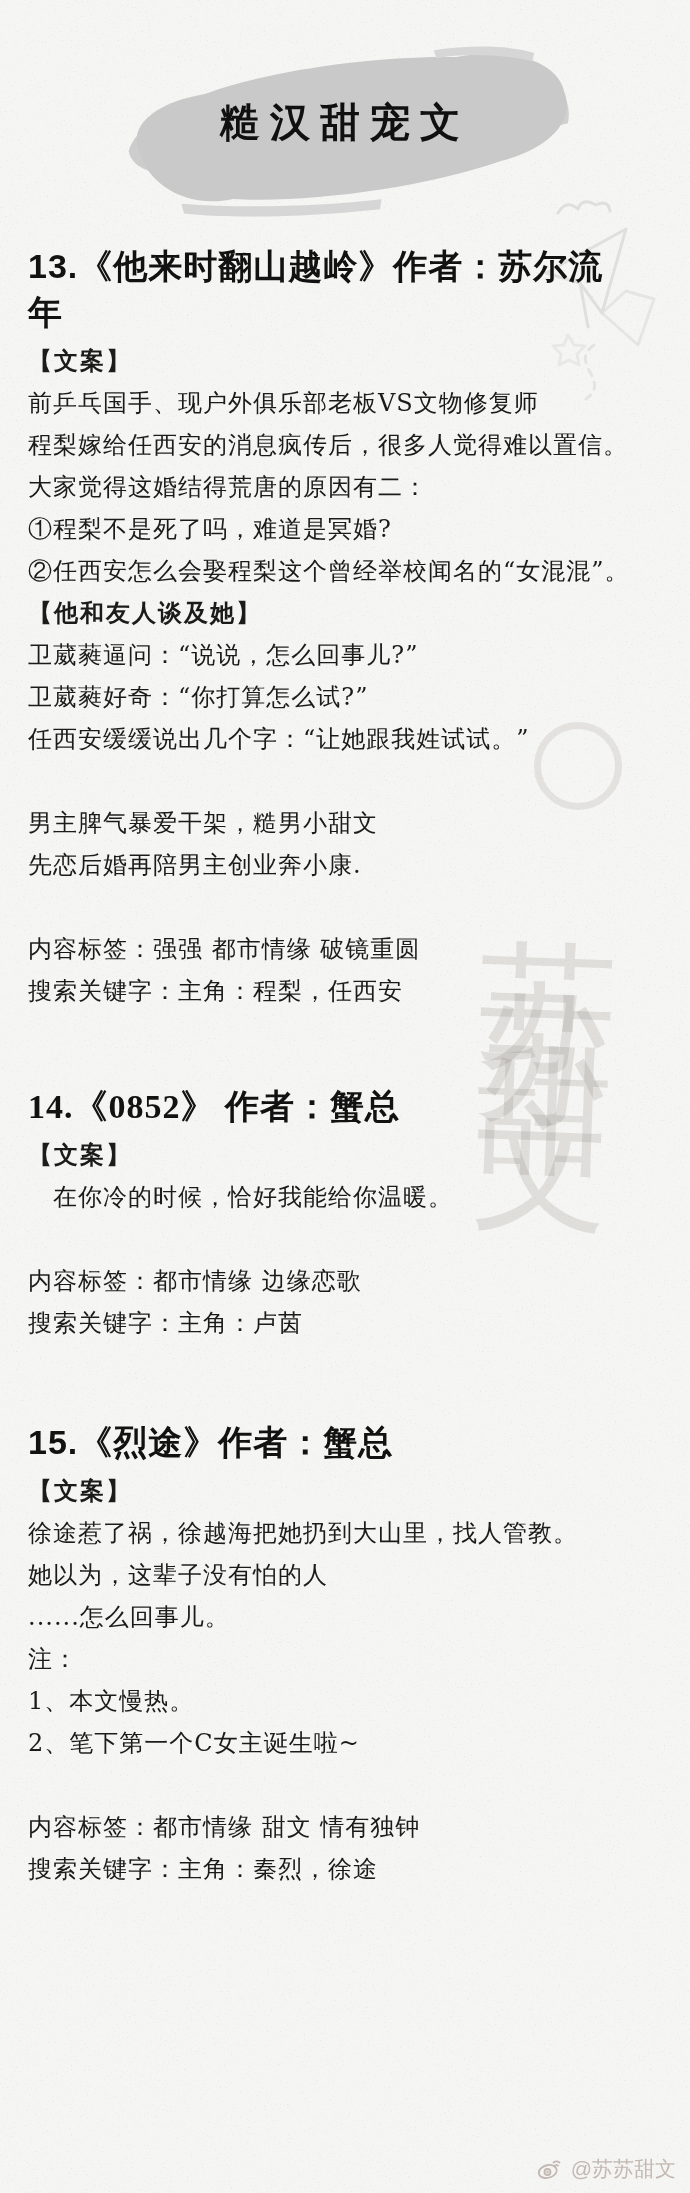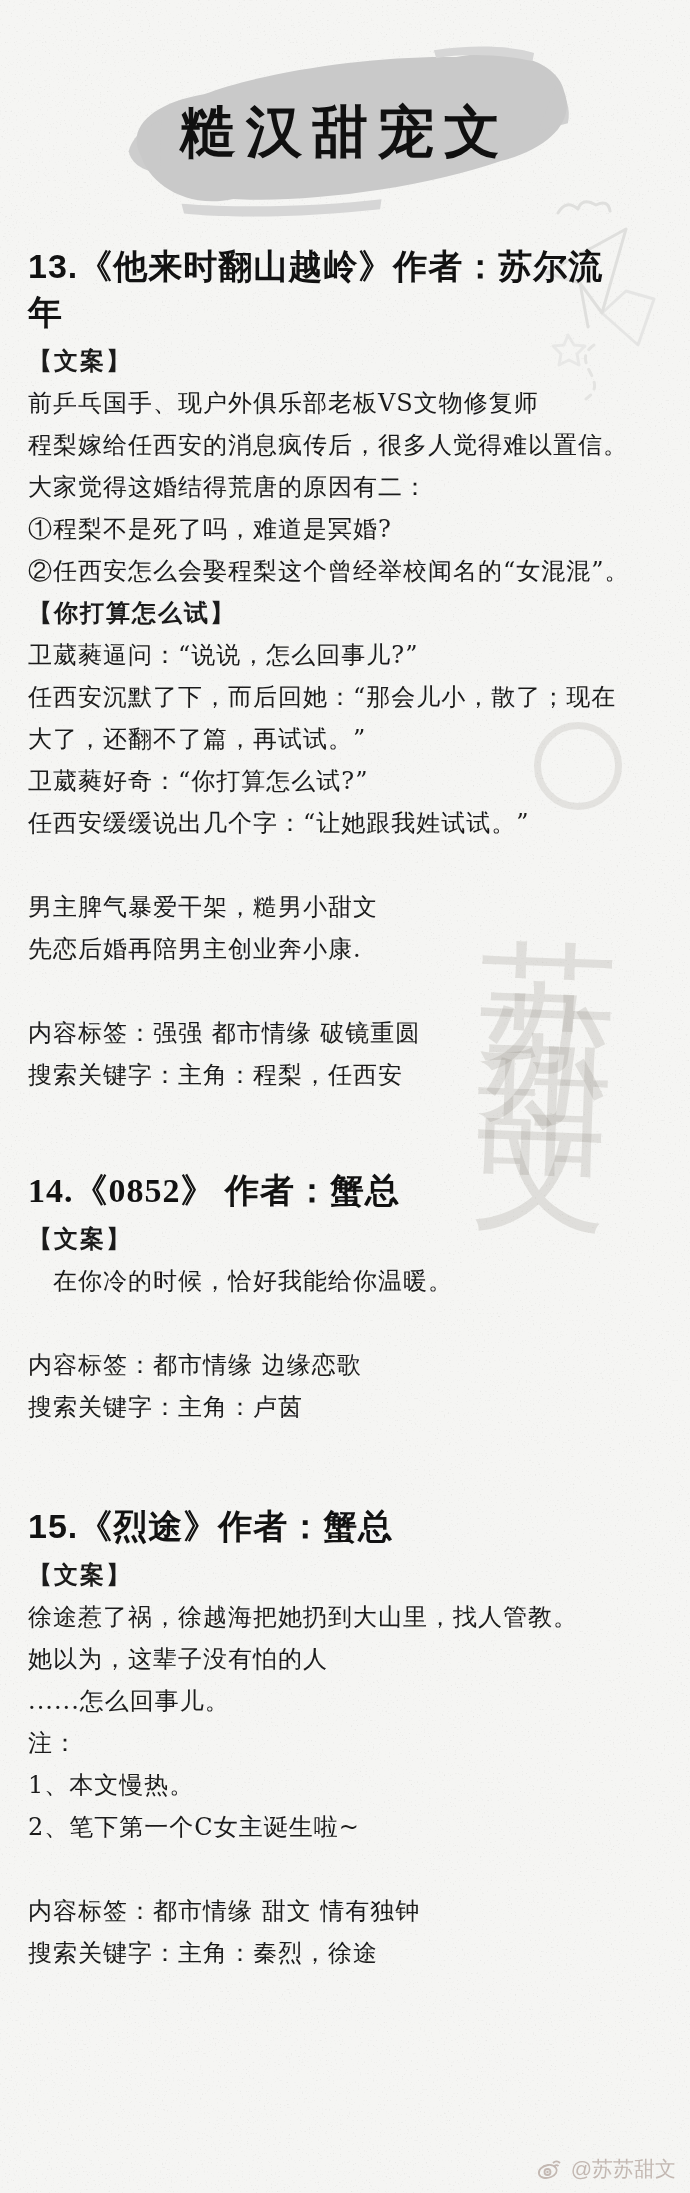--- a/index.html
+++ b/index.html
@@ -11,21 +11,21 @@
   }
   .grain { position:absolute; inset:0; width:100%; height:100%; pointer-events:none; }
 
   
   .banner { position:relative; margin-top:45px; height:175px; }
   .brush-wrap { position:absolute; left:118px; top:0; width:455px; height:175px; transform:rotate(-3deg); }
   .brush-wrap svg { display:block; width:100%; height:100%; }
   .banner h1 {
     position:absolute; left:0; right:0; top:50px; margin:0; text-align:center;
     font-family:"Liberation Sans","DejaVu Sans",sans-serif;
-    font-size:56px; font-weight:900; letter-spacing:10px; color:#101010;
+    font-size:40px; font-weight:900; letter-spacing:10px; color:#101010;
   }
 
   
   .plane-doodle { position:absolute; top:195px; right:22px; opacity:.85; pointer-events:none; }
   .wm-circle { position:absolute; top:722px; right:68px; width:74px; height:74px;
     border:7px solid rgba(118,110,103,0.14); border-radius:50%; pointer-events:none; }
   .wm-vertical {
     position:absolute; top:828px; right:70px; pointer-events:none;
     writing-mode:vertical-rl; text-orientation:upright;
     font-size:138px; letter-spacing:52px; line-height:1;
@@ -100,23 +100,22 @@
 
     <section class="entry" data-name="book-entry-13">
       <h2 data-name="entry-heading">13.《他来时翻山越岭》作者：苏尔流年</h2>
       <div class="lines" data-name="entry-body">
           <p data-name="text-line" class="bracket">【文案】</p>
           <p data-name="text-line">前乒乓国手、现户外俱乐部老板VS文物修复师</p>
           <p data-name="text-line">程梨嫁给任西安的消息疯传后，很多人觉得难以置信。</p>
           <p data-name="text-line">大家觉得这婚结得荒唐的原因有二：</p>
           <p data-name="text-line">①程梨不是死了吗，难道是冥婚?</p>
           <p data-name="text-line">②任西安怎么会娶程梨这个曾经举校闻名的“女混混”。</p>
-          <p data-name="text-line" class="bracket">【你打算怎么试】</p>
+          <p data-name="text-line" class="bracket">【他和友人谈及她】</p>
           <p data-name="text-line">卫葳蕤逼问：“说说，怎么回事儿?”</p>
-          <p data-name="text-line">任西安沉默了下，而后回她：“那会儿小，散了；现在大了，还翻不了篇，再试试。”</p>
           <p data-name="text-line">卫葳蕤好奇：“你打算怎么试?”</p>
           <p data-name="text-line">任西安缓缓说出几个字：“让她跟我姓试试。”</p>
           <p data-name="text-line"></p>
           <p data-name="text-line">男主脾气暴爱干架，糙男小甜文</p>
           <p data-name="text-line">先恋后婚再陪男主创业奔小康.</p>
           <p data-name="text-line"></p>
           <p data-name="text-line">内容标签：强强 都市情缘 破镜重圆</p>
           <p data-name="text-line">搜索关键字：主角：程梨，任西安</p>
         </div>
     </section>

